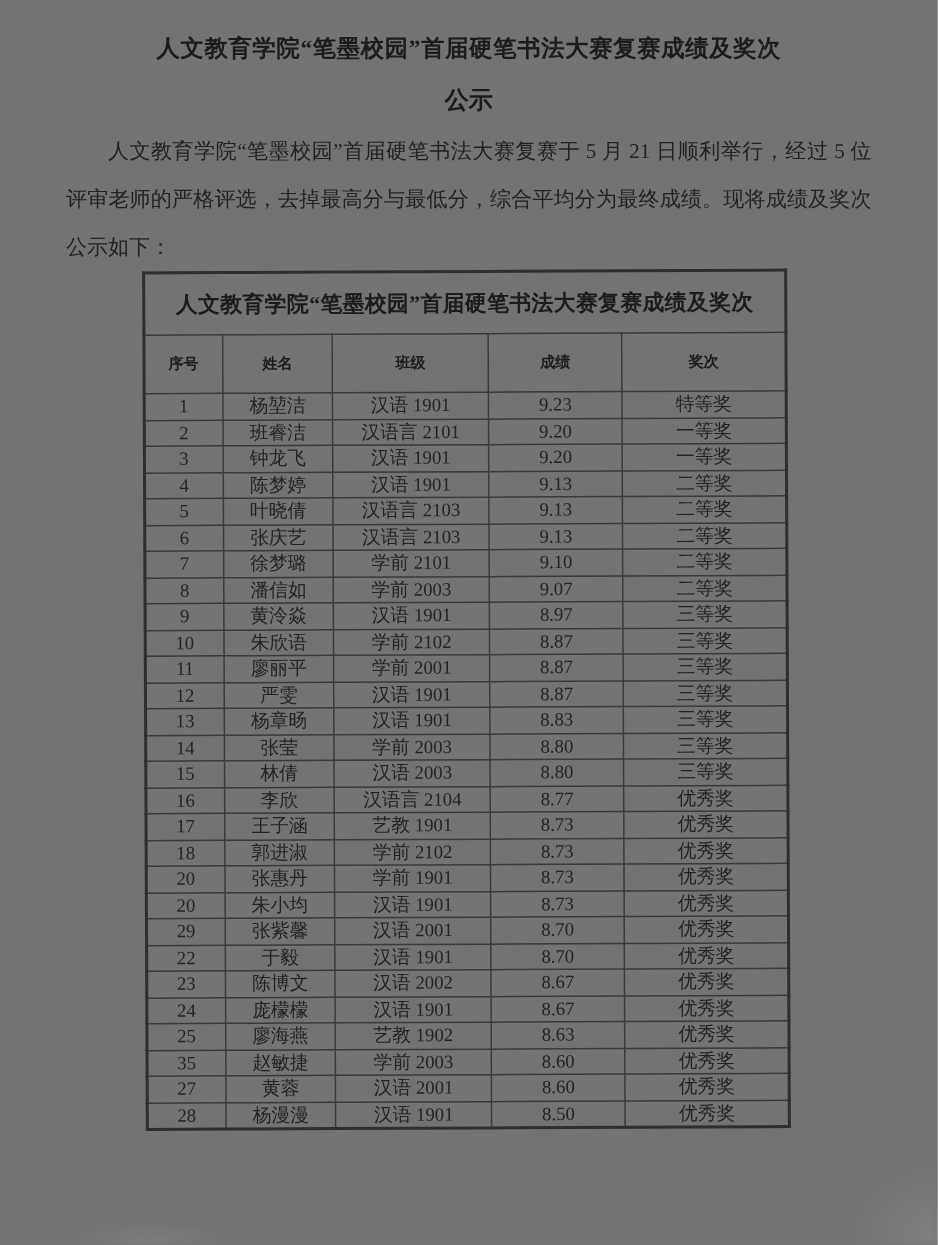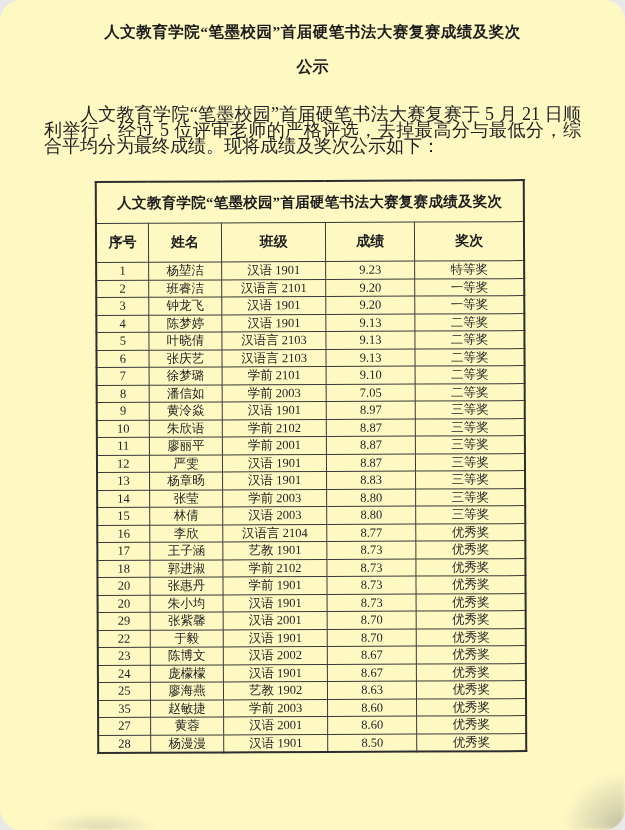--- a/index.html
+++ b/index.html
@@ -5,44 +5,43 @@
   html, body { margin: 0; padding: 0; }
   body {
     font-family: "Liberation Serif", "DejaVu Serif", serif;
     background: #e8e8e8;
   }
   .page {
     position: relative;
     width: 625px;
     height: 830px;
     margin: 0 auto;
-    background: #fef9c3;
+    background: #737373;
     color: #1c1c1c;
     overflow: hidden;
-    border-radius: 21px;
   }
   .doc-title {
     margin: 0;
     padding-top: 22px;
     text-align: center;
     font-size: 15.5px;
     font-weight: bold;
     letter-spacing: 0.5px;
   }
   .doc-subtitle {
     margin: 0;
     padding-top: 14px;
     text-align: center;
     font-size: 16px;
     font-weight: bold;
   }
   .intro {
-    margin: 28px 44px 0 44px;
-    font-size: 18px;
-    line-height: 16px;
+    margin: 8px 44px 0 44px;
+    font-size: 14px;
+    line-height: 32px;
     text-align: justify;
     text-indent: 2em;
     color: #222;
   }
   .table-wrap {
     position: absolute;
     left: 96px;
     top: 180px;
     width: 430px;
     transform: rotate(-0.25deg);
@@ -62,21 +61,21 @@
     white-space: nowrap;
   }
   .caption-row th {
     height: 40px;
     font-size: 14.5px;
     font-weight: bold;
     letter-spacing: 0.3px;
   }
   .header-row th {
     height: 38px;
-    font-size: 14px;
+    font-size: 10px;
     font-weight: bold;
   }
   .data-row td {
     height: 16.5px;
     font-size: 12.5px;
     line-height: 16.5px;
     color: #232323;
   }
   .smudge {
     position: absolute;
@@ -173,21 +172,21 @@
             <td>7</td>
             <td>徐梦璐</td>
             <td>学前 2101</td>
             <td>9.10</td>
             <td>二等奖</td>
           </tr>
           <tr class="data-row">
             <td>8</td>
             <td>潘信如</td>
             <td>学前 2003</td>
-            <td>7.05</td>
+            <td>9.07</td>
             <td>二等奖</td>
           </tr>
           <tr class="data-row">
             <td>9</td>
             <td>黄泠焱</td>
             <td>汉语 1901</td>
             <td>8.97</td>
             <td>三等奖</td>
           </tr>
           <tr class="data-row">

